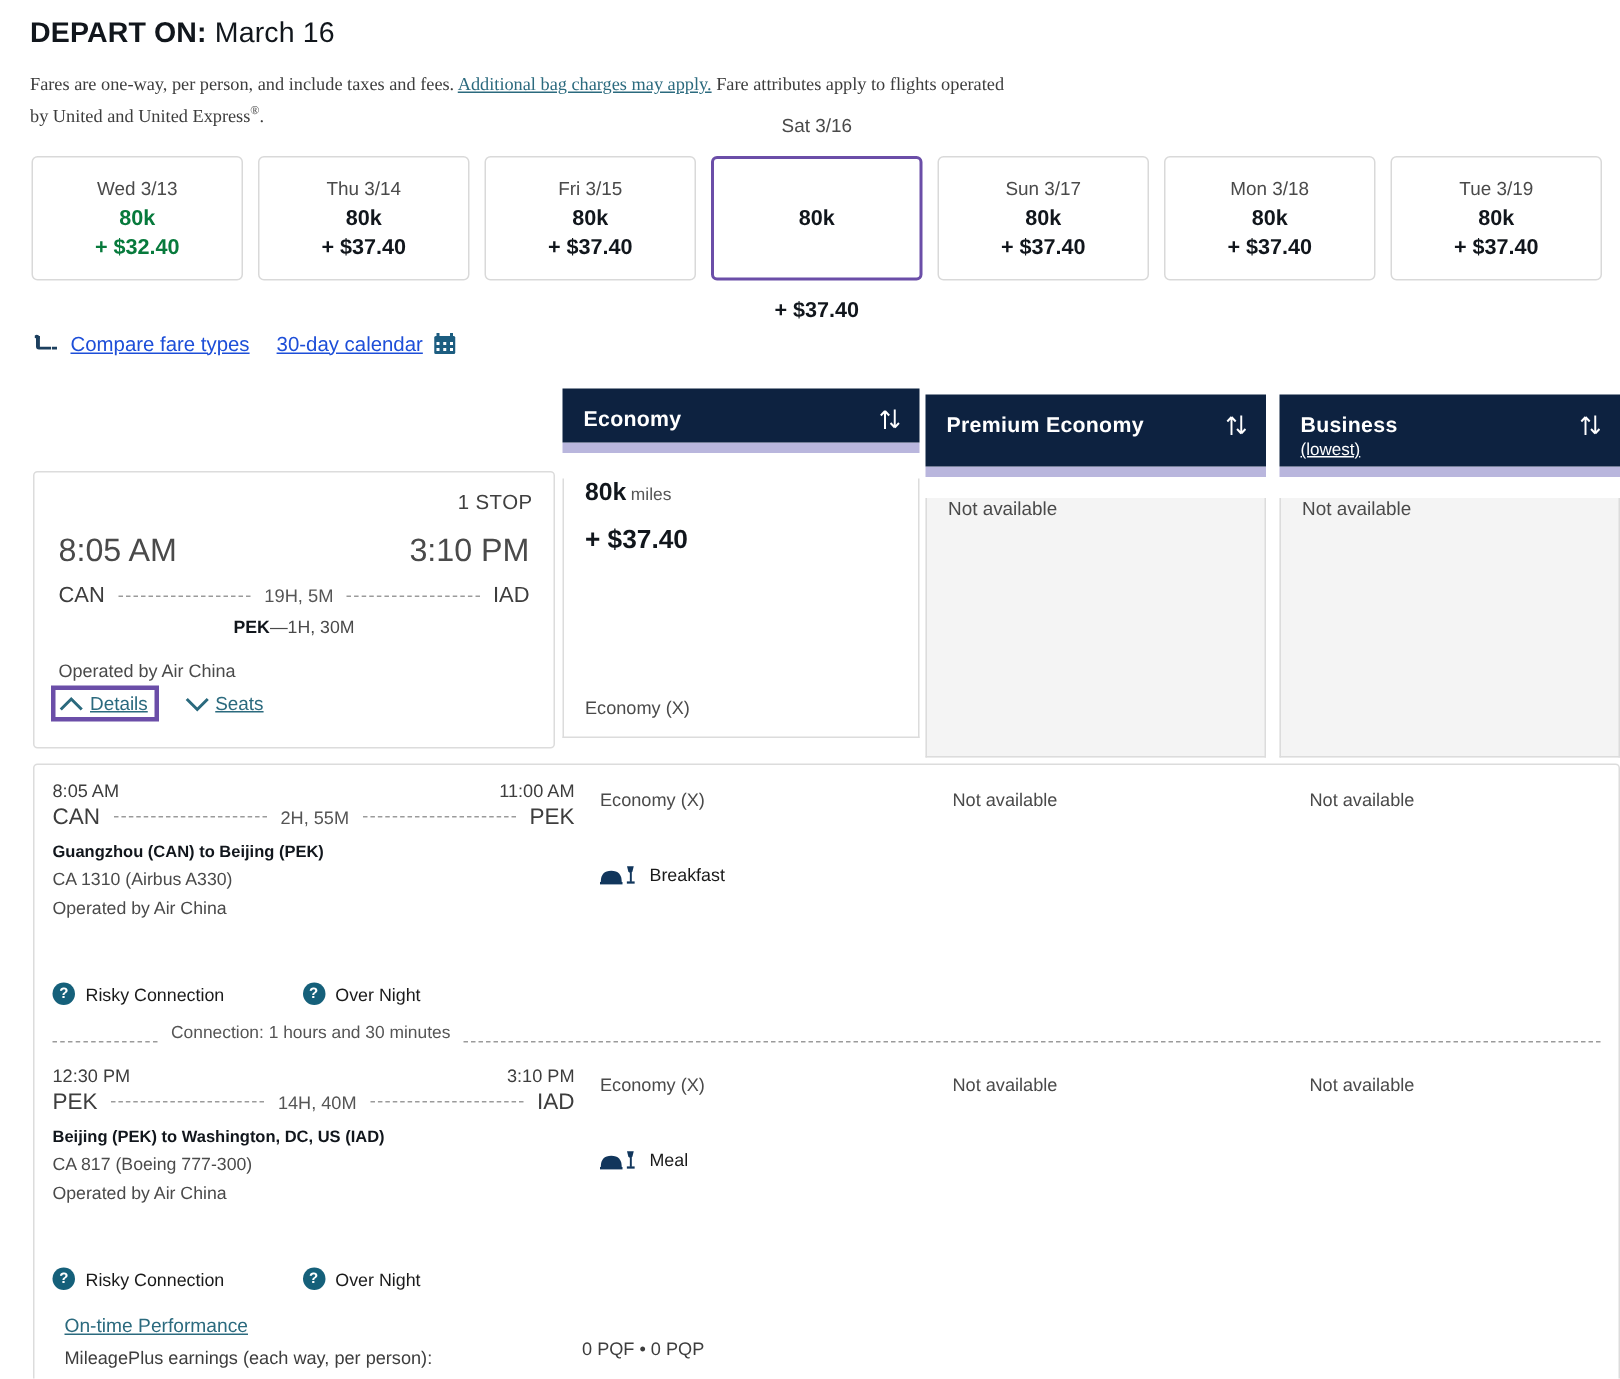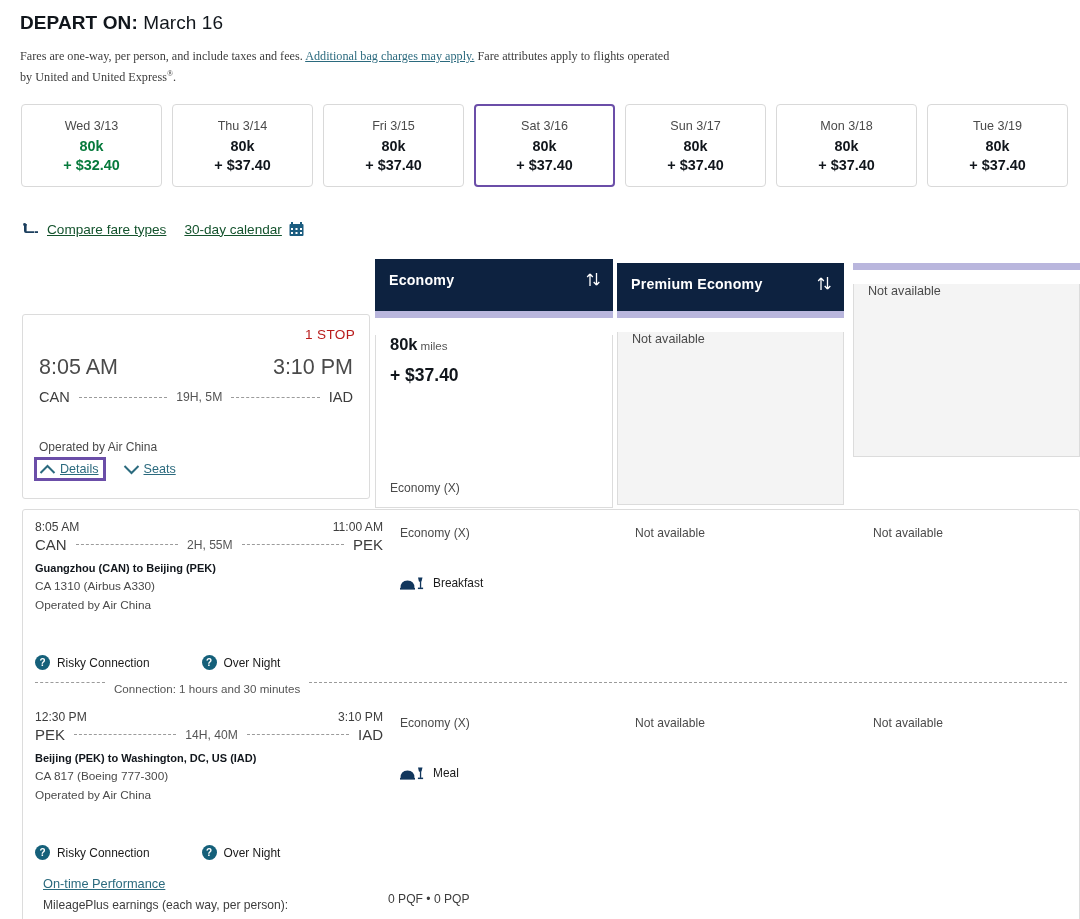--- a/index.html
+++ b/index.html
@@ -49,20 +49,21 @@
     border-radius: 4px;
     background: #fff;
     display: flex;
     flex-direction: column;
     align-items: center;
     justify-content: center;
     cursor: pointer;
   }
   .date-card.selected {
     border: 2px solid #6b4ea8;
+    gap: 42px;
   }
   .date-card .dow {
     font-size: 12.6px;
     color: #4a4a4a;
     margin-bottom: 5px;
   }
   .date-card .miles {
     font-size: 14.4px;
     font-weight: bold;
     color: #11161c;
@@ -76,21 +77,21 @@
   .date-card.low .miles, .date-card.low .cash { color: #077a3c; }
 
   
   .links-row {
     display: flex;
     align-items: center;
     margin: 30px 0 0 10px;
     height: 24px;
   }
   .links-row .lnk {
-    color: #14532d;
+    color: #1d4ed8;
     text-decoration: underline;
     font-size: 13.6px;
     cursor: pointer;
   }
   .seat-icon { margin-right: 8px; display: inline-flex; }
   .cal-icon  { margin-left: 7px; display: inline-flex; }
   .gap-links { width: 18px; }
 
   
   .grid {
@@ -165,21 +166,21 @@
     width: 348px;
     height: 185px;
     border: 1px solid #dcdcdc;
     border-radius: 3px;
     background: #fff;
   }
   .stops {
     position: absolute;
     right: 14px; top: 12px;
     font-size: 13.6px;
-    color: #b91c1c;
+    color: #404040;
     letter-spacing: .3px;
   }
   .times {
     position: absolute;
     left: 16px; right: 16px; top: 40px;
     display: flex;
     justify-content: space-between;
     font-size: 21.5px;
     color: #4a4a4a;
     font-weight: 300;
@@ -310,21 +311,21 @@
     align-items: center;
     font-size: 11.9px;
     color: #1a1a1a;
   }
   .meal-row .mtxt { margin-left: 9px; }
 
   .conn-divider {
     position: absolute;
     left: 12px; right: 12px;
     display: flex;
-    align-items: flex-start;
+    align-items: flex-end;
     font-size: 11.6px;
     color: #555;
   }
   .conn-divider .dd { border-top: 1px dashed #9b9b9b; height: 1px; }
   .conn-divider .d1 { width: 70px; }
   .conn-divider .d2 { flex: 1; }
   .conn-divider .ctxt { margin: 0 9px; white-space: nowrap; }
 
   .otp {
     position: absolute;
@@ -424,21 +425,21 @@
         <rect x="6.5" y="10" width="2" height="2" fill="#fff"></rect>
         <rect x="11" y="10" width="2" height="2" fill="#fff"></rect>
       </svg>
     </span>
   </div>
 
   <div class="grid" style="height:650px;">
 
     <div id="cabin-cols">
         <div class="cabin-col" style="left: 363px; top: 8px; width: 238px;">
-          <div class="cabin-head" style="height:52px">
+          <div class="cabin-head" style="height:36px">
             <div class="name">Economy</div>
             <span class="sort-icon"><svg width="15" height="17" viewBox="0 0 15 17">
                 <path d="M4 15 L4 3 M4 3 L1.2 6 M4 3 L6.8 6" stroke="#fff" stroke-width="1.3" fill="none"></path>
                 <path d="M10.5 2 L10.5 14 M10.5 14 L7.7 11 M10.5 14 L13.3 11" stroke="#fff" stroke-width="1.3" fill="none"></path>
               </svg></span>
           </div>
           <div class="lav-bar"></div>
           <div class="cabin-body" style="height:173px">
             <div class="miles-big"><span>80k</span><small>miles</small></div>
             <div class="cash-big">+ $37.40</div>
@@ -452,39 +453,50 @@
                 <path d="M4 15 L4 3 M4 3 L1.2 6 M4 3 L6.8 6" stroke="#fff" stroke-width="1.3" fill="none"></path>
                 <path d="M10.5 2 L10.5 14 M10.5 14 L7.7 11 M10.5 14 L13.3 11" stroke="#fff" stroke-width="1.3" fill="none"></path>
               </svg></span>
           </div>
           <div class="lav-bar"></div>
           <div class="cabin-body na" style="height:173px">
             <div class="na-txt">Not available</div>
           </div>
         </div>
         <div class="cabin-col" style="left: 841px; top: 12px; width: 227px;">
+          <div class="cabin-head" style="height:48px">
+            <div class="name">Business</div>
+            <div class="sub"><u>(lowest)</u></div>
+            <span class="sort-icon"><svg width="15" height="17" viewBox="0 0 15 17">
+                <path d="M4 15 L4 3 M4 3 L1.2 6 M4 3 L6.8 6" stroke="#fff" stroke-width="1.3" fill="none"></path>
+                <path d="M10.5 2 L10.5 14 M10.5 14 L7.7 11 M10.5 14 L13.3 11" stroke="#fff" stroke-width="1.3" fill="none"></path>
+              </svg></span>
+          </div>
           <div class="lav-bar"></div>
           <div class="cabin-body na" style="height:173px">
             <div class="na-txt">Not available</div>
           </div>
         </div>
       </div>
 
     <div class="itin-card">
       <div class="stops">1 STOP</div>
       <div class="times">
         <span>8:05 AM</span>
         <span>3:10 PM</span>
       </div>
       <div class="codes">
         <span>CAN</span>
         <span class="dash"></span>
         <span class="dur">19H, 5M</span>
         <span class="dash"></span>
         <span>IAD</span>
+      </div>
+      <div class="stopover">
+        <b>PEK</b><span>—</span><span>1H, 30M</span>
       </div>
       <div class="operated">Operated by Air China</div>
       <div class="act-row">
         <span class="act focused">
           <svg width="17" height="11" viewBox="0 0 17 11">
               <path d="M1.5 9 L8.5 2 L15.5 9" stroke="#2b6a7e" stroke-width="2" fill="none"></path>
             </svg>
           <span class="txt">Details</span>
         </span>
         <span class="act-gap"></span>

